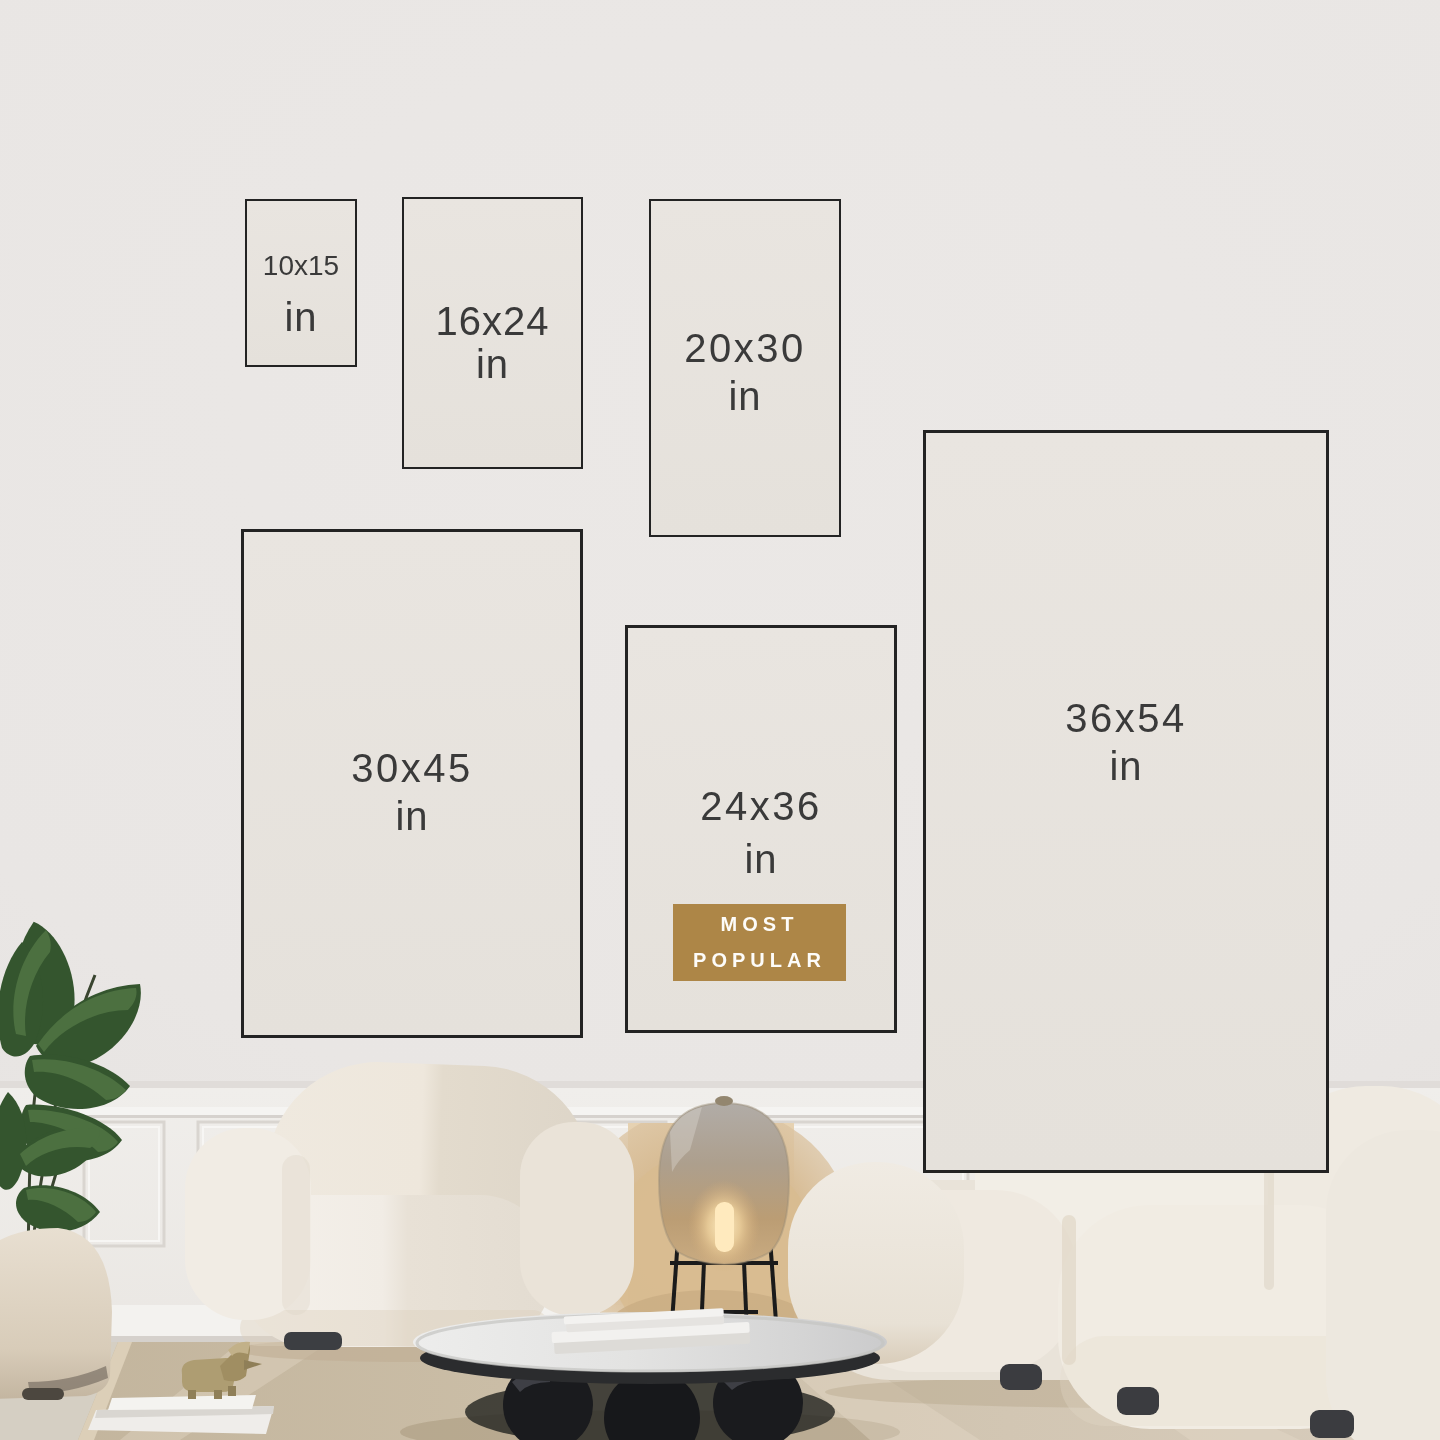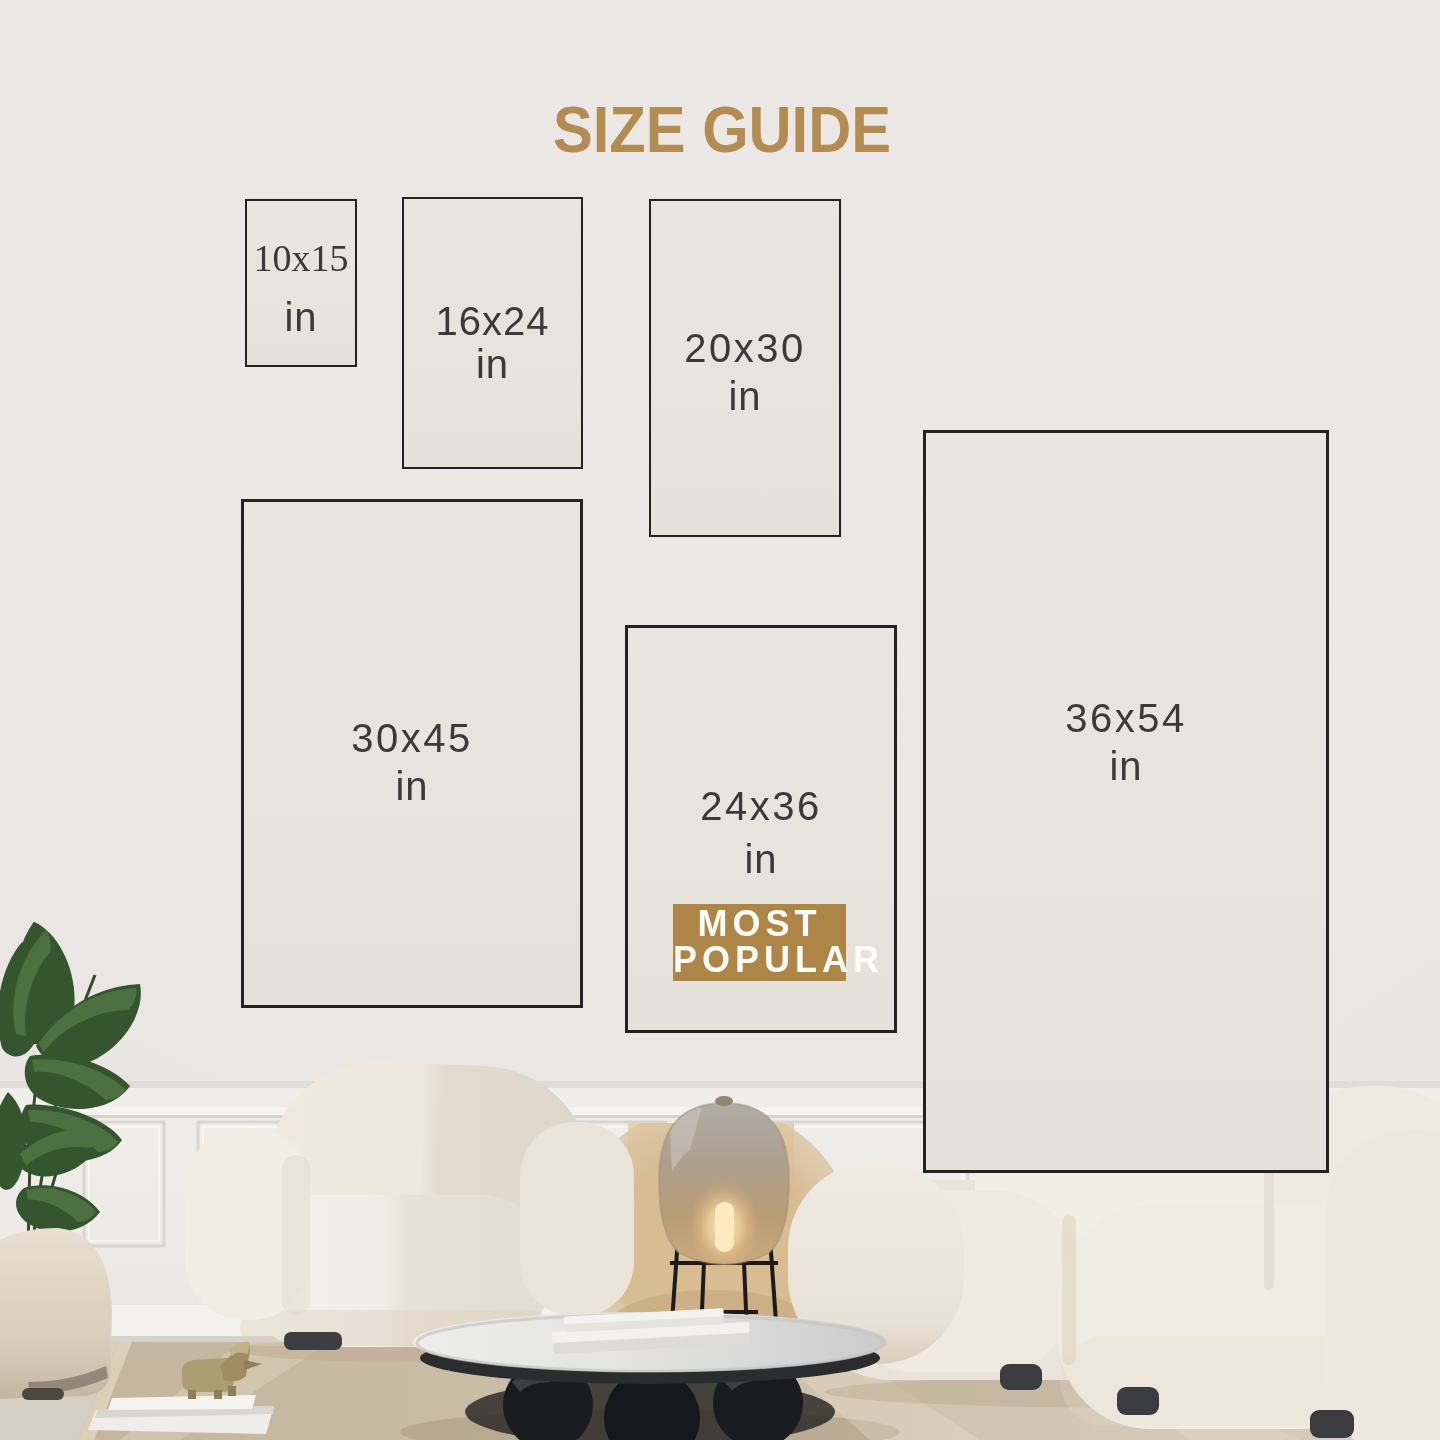--- a/index.html
+++ b/index.html
@@ -262,52 +262,47 @@
       <path d="M220 1366 L240 1346 Q250 1338 250 1350 L246 1376 Q238 1384 224 1380 Z" fill="#a08e62"></path>
       <path d="M228 1350 Q238 1340 250 1342 L248 1354 Q236 1350 232 1356 Z" fill="#c2b189"></path>
       <path d="M244 1360 L262 1364 L244 1370 Z" fill="#8f7f58"></path>
       <rect x="188" y="1390" width="8" height="9" fill="#8f7f58"></rect>
       <rect x="214" y="1390" width="8" height="9" fill="#8f7f58"></rect>
       <rect x="228" y="1386" width="8" height="10" fill="#8f7f58"></rect>
     </g>
   </svg>
   </div>
 
-  <div class="abs" id="title" style="left:0;top:96px;width:1440px;height:70px;">
-    <svg width="1440" height="70">
-      <text x="722" y="55.5" text-anchor="middle" font-family="Liberation Sans, sans-serif" font-weight="bold" font-size="64" fill="#b28c52" textLength="338" lengthAdjust="spacingAndGlyphs">SIZE GUIDE</text>
-    </svg>
-  </div>
 
   <div class="sz" style="left:245px;top:199px;width:112px;height:168px;">
-    <div class="lbl" style="top:33px;letter-spacing:0;font-size:38px;font-family:Liberation Serif, serif;">10x15</div>
+    <div class="lbl" style="top:41px;letter-spacing:0;font-size:28px;">10x15</div>
     <div class="lbl" style="top:92px;">in</div>
   </div>
 
   <div class="sz" style="left:402px;top:197px;width:181px;height:272px;">
     <div class="lbl" style="top:98px;">16x24</div>
     <div class="lbl" style="top:141px;">in</div>
   </div>
 
   <div class="sz" style="left:649px;top:199px;width:192px;height:338px;">
     <div class="lbl" style="top:123px;;letter-spacing:2.5px;">20x30</div>
     <div class="lbl" style="top:171px;">in</div>
   </div>
 
-  <div class="sz" style="left:241px;top:499px;width:342px;height:509px;border-width:3px;">
+  <div class="sz" style="left:241px;top:529px;width:342px;height:509px;border-width:3px;">
     <div class="lbl" style="top:212px;;letter-spacing:2.5px;">30x45</div>
     <div class="lbl" style="top:260px;">in</div>
   </div>
 
   <div class="sz" style="left:625px;top:625px;width:272px;height:408px;border-width:3px;">
     <div class="lbl" style="top:154px;;letter-spacing:2.5px;">24x36</div>
     <div class="lbl" style="top:207px;">in</div>
 
     <div style="position:absolute;left:45px;top:276px;width:173px;height:77px;background:#ad8647;
-      color:#fdfcf9;font-weight:bold;font-size:36px;line-height:36px;letter-spacing:5px;
+      color:#fdfcf9;font-weight:bold;font-size:20px;line-height:36px;letter-spacing:5px;
       text-align:center;padding-top:2px;box-sizing:border-box;">MOST<br>POPULAR</div>
   </div>
 
   <div class="sz" style="left:923px;top:430px;width:406px;height:743px;border-width:3px;">
     <div class="lbl" style="top:261px;;letter-spacing:2.5px;">36x54</div>
     <div class="lbl" style="top:309px;">in</div>
   </div>
 </div>
 
 </body></html>

